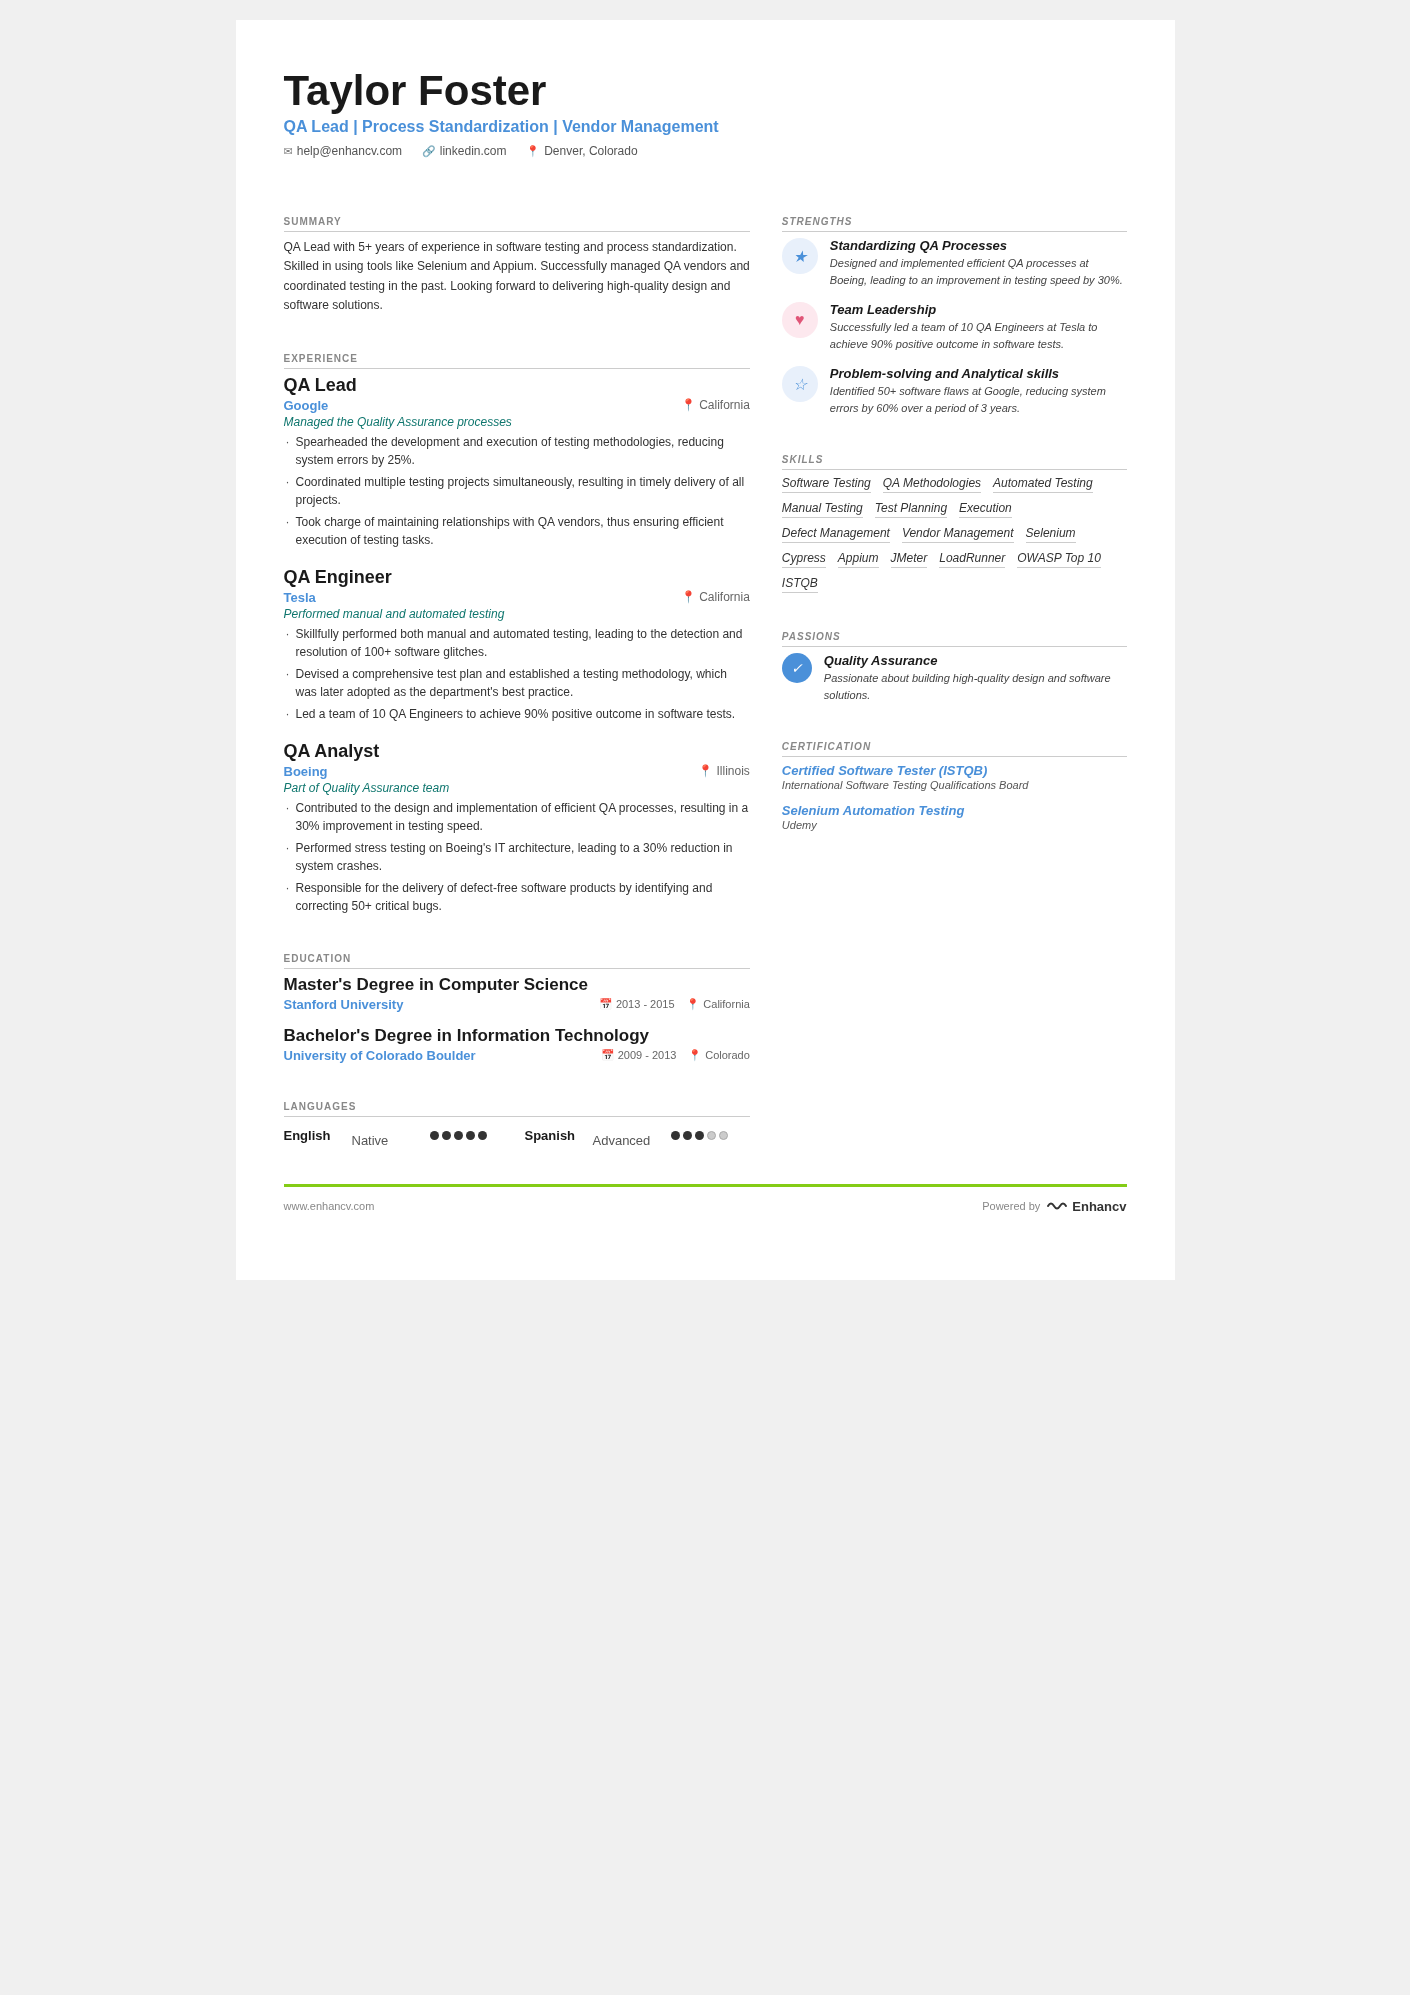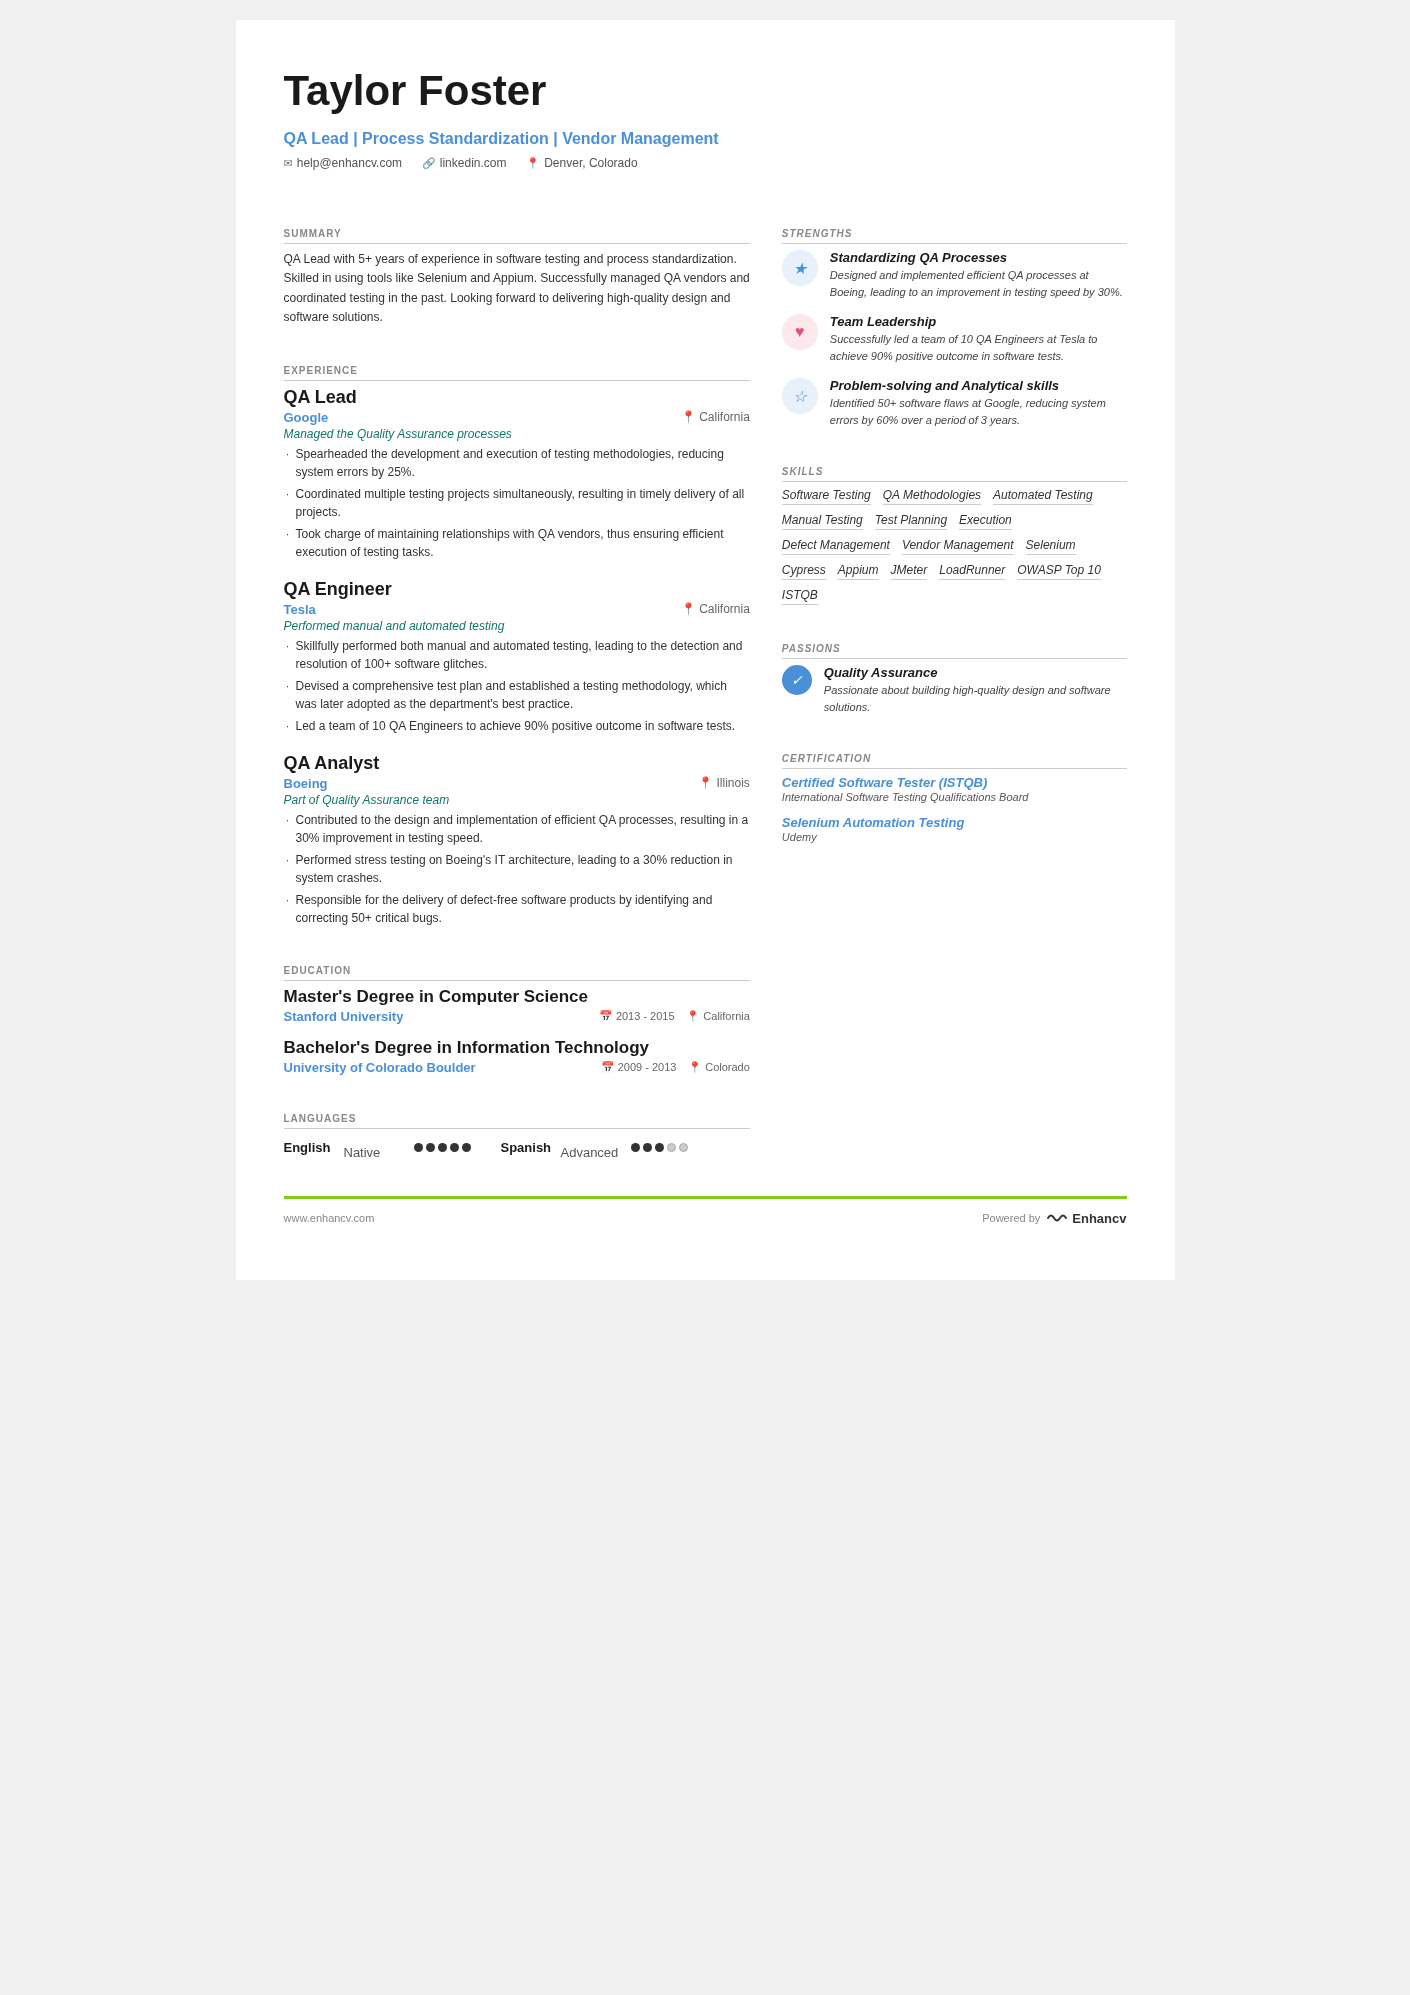--- a/index.html
+++ b/index.html
@@ -21,21 +21,21 @@
     .name {
       font-size: 42px;
       font-weight: bold;
       color: #1a1a1a;
       line-height: 1.1;
     }
     .title {
       font-size: 16px;
       color: #4a90d9;
       font-weight: 600;
-      margin-top: 16px;
+      margin-top: 4px;
     }
     .contact {
       display: flex;
       gap: 20px;
       margin-top: 8px;
       font-size: 12px;
       color: #555;
     }
     .contact-item {
       display: flex;
@@ -138,21 +138,21 @@
       font-size: 11px;
       color: #666;
       display: flex;
       gap: 12px;
       align-items: center;
     }
     
     .lang-row {
       display: flex;
       align-items: center;
-      gap: 0;
+      gap: 8px;
       font-size: 13px;
     }
     .lang-name { font-weight: bold; color: #1a1a1a; min-width: 60px; }
     .lang-level { color: #555; min-width: 70px; margin-top: 10px; }
     .dots {
       display: flex;
       gap: 3px;
     }
     .dot {
       width: 9px;

